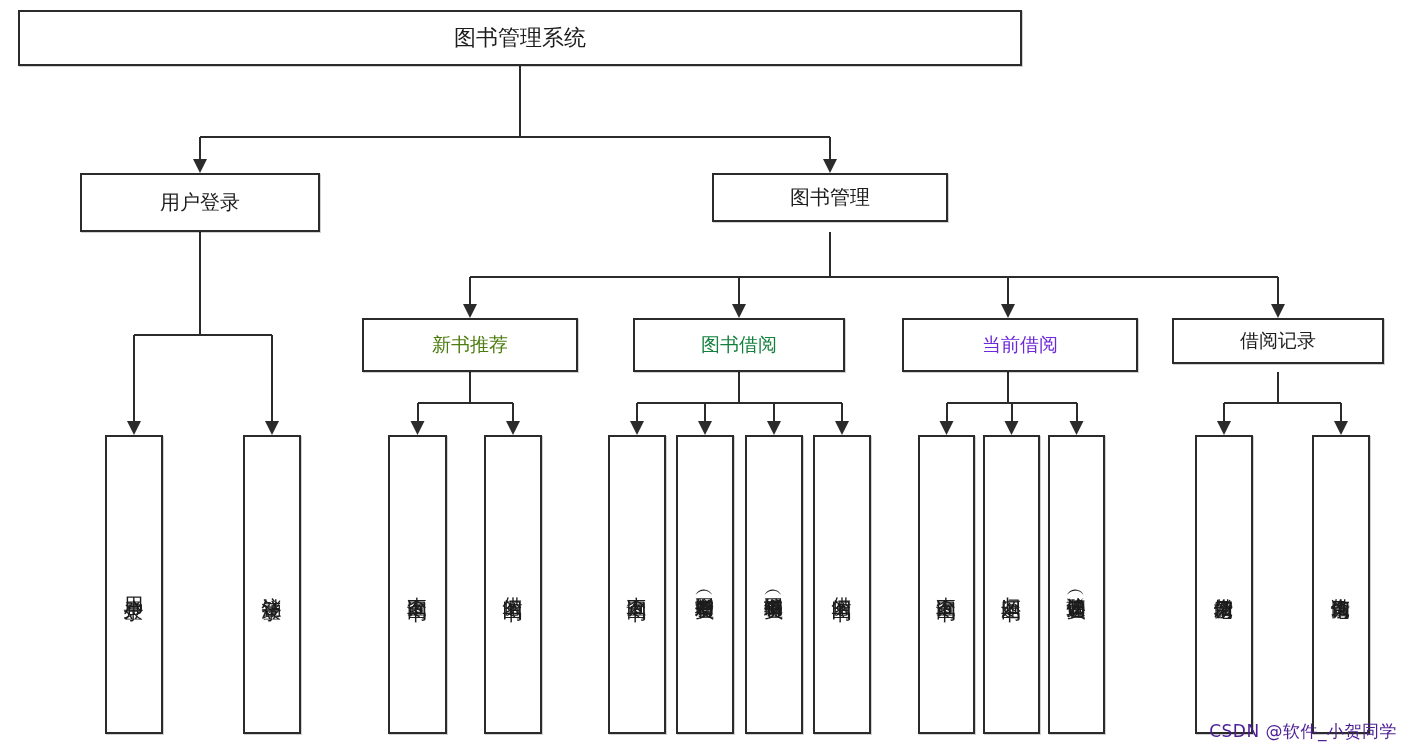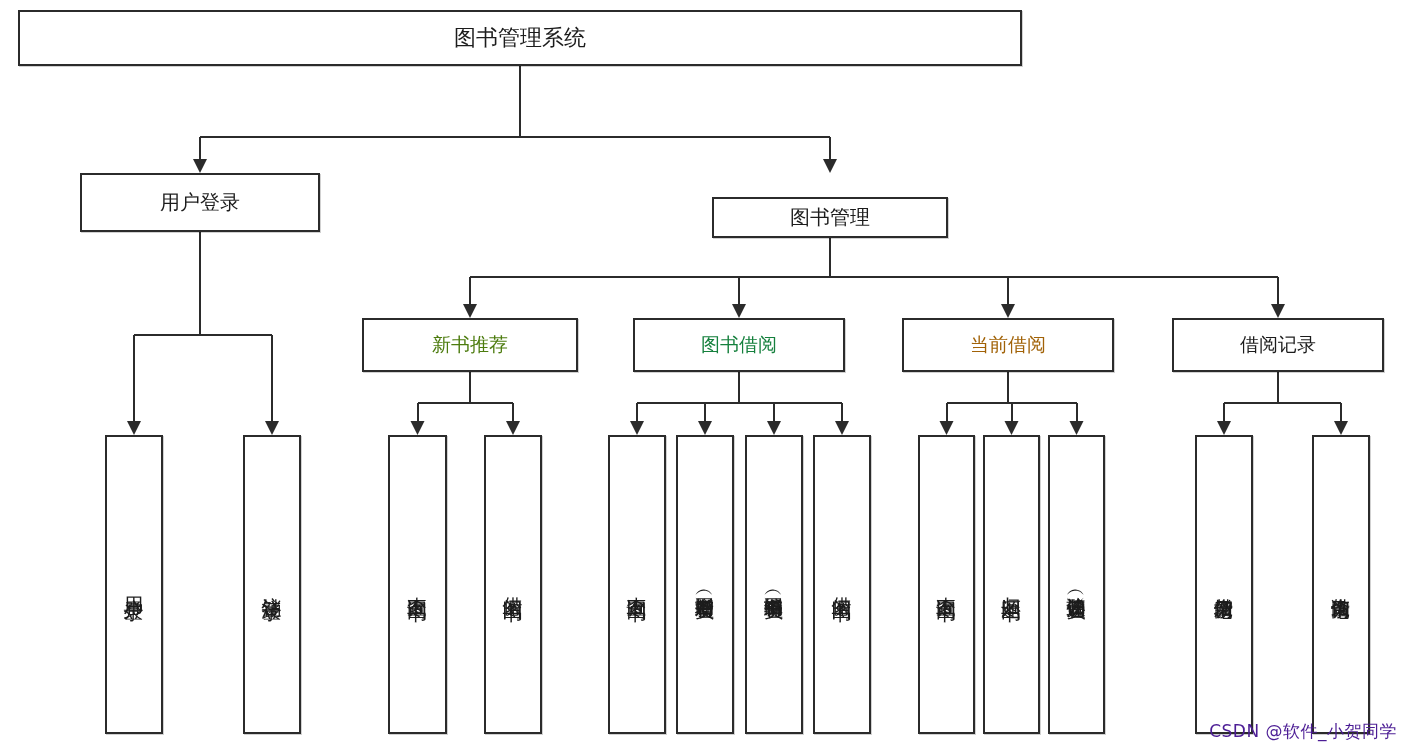--- a/index.html
+++ b/index.html
@@ -108,33 +108,33 @@
       <polygon points="1334,421 1348,421 1341,435" fill="#2b2b2b"></polygon>
     </svg>
 
   <div id="nodes">
       <div class="node root" style="left: 18px; top: 10px; width: 1004px; height: 56px; border-color: rgb(43, 43, 43); background: rgb(255, 255, 255); color: rgb(28, 28, 28);">
         <span class="lbl">图书管理系统</span>
       </div>
       <div class="node lvl2" style="left: 80px; top: 173px; width: 240px; height: 59px; border-color: rgb(43, 43, 43); background: rgb(255, 255, 255); color: rgb(28, 28, 28);">
         <span class="lbl">用户登录</span>
       </div>
-      <div class="node lvl2" style="left: 712px; top: 173px; width: 236px; height: 41px; border-color: rgb(43, 43, 43); background: rgb(255, 255, 255); color: rgb(28, 28, 28); margin-top: 24px;">
+      <div class="node lvl2" style="left: 712px; top: 173px; width: 236px; height: 49px; border-color: rgb(43, 43, 43); background: rgb(255, 255, 255); color: rgb(28, 28, 28);">
         <span class="lbl">图书管理</span>
       </div>
       <div class="node lvl3" style="left: 362px; top: 318px; width: 216px; height: 54px; border-color: rgb(43, 43, 43); background: rgb(255, 255, 255); color: #4d7c0f;">
         <span class="lbl">新书推荐</span>
       </div>
       <div class="node lvl3" style="left: 633px; top: 318px; width: 212px; height: 54px; border-color: rgb(43, 43, 43); background: rgb(255, 255, 255); color: #15803d;">
         <span class="lbl">图书借阅</span>
       </div>
-      <div class="node lvl3" style="left: 902px; top: 318px; width: 212px; height: 54px; border-color: rgb(43, 43, 43); background: rgb(255, 255, 255); color: #a16207;">
+      <div class="node lvl3" style="left: 902px; top: 318px; width: 236px; height: 54px; border-color: rgb(43, 43, 43); background: rgb(255, 255, 255); color: #6d28d9;">
         <span class="lbl">当前借阅</span>
       </div>
-      <div class="node lvl3" style="left: 1172px; top: 318px; width: 212px; height: 54px; border-color: rgb(43, 43, 43); background: rgb(255, 255, 255); color: rgb(28, 28, 28); text-align: center;">
+      <div class="node lvl3" style="left: 1172px; top: 318px; width: 212px; height: 46px; border-color: rgb(43, 43, 43); background: rgb(255, 255, 255); color: rgb(28, 28, 28); text-align: center;">
         <span class="lbl">借阅记录</span>
       </div>
       <div class="node leaf" style="left: 105px; top: 435px; width: 58px; height: 299px; border-color: rgb(43, 43, 43); background: rgb(255, 255, 255); color: rgb(28, 28, 28);">
         <span class="lbl">用户登录</span>
       </div>
       <div class="node leaf" style="left: 243px; top: 435px; width: 58px; height: 299px; border-color: rgb(43, 43, 43); background: rgb(255, 255, 255); color: rgb(28, 28, 28);">
         <span class="lbl">注销登录</span>
       </div>
       <div class="node leaf" style="left: 388px; top: 435px; width: 59px; height: 299px; border-color: rgb(43, 43, 43); background: rgb(255, 255, 255); color: rgb(28, 28, 28);">
         <span class="lbl">查询图书</span>

